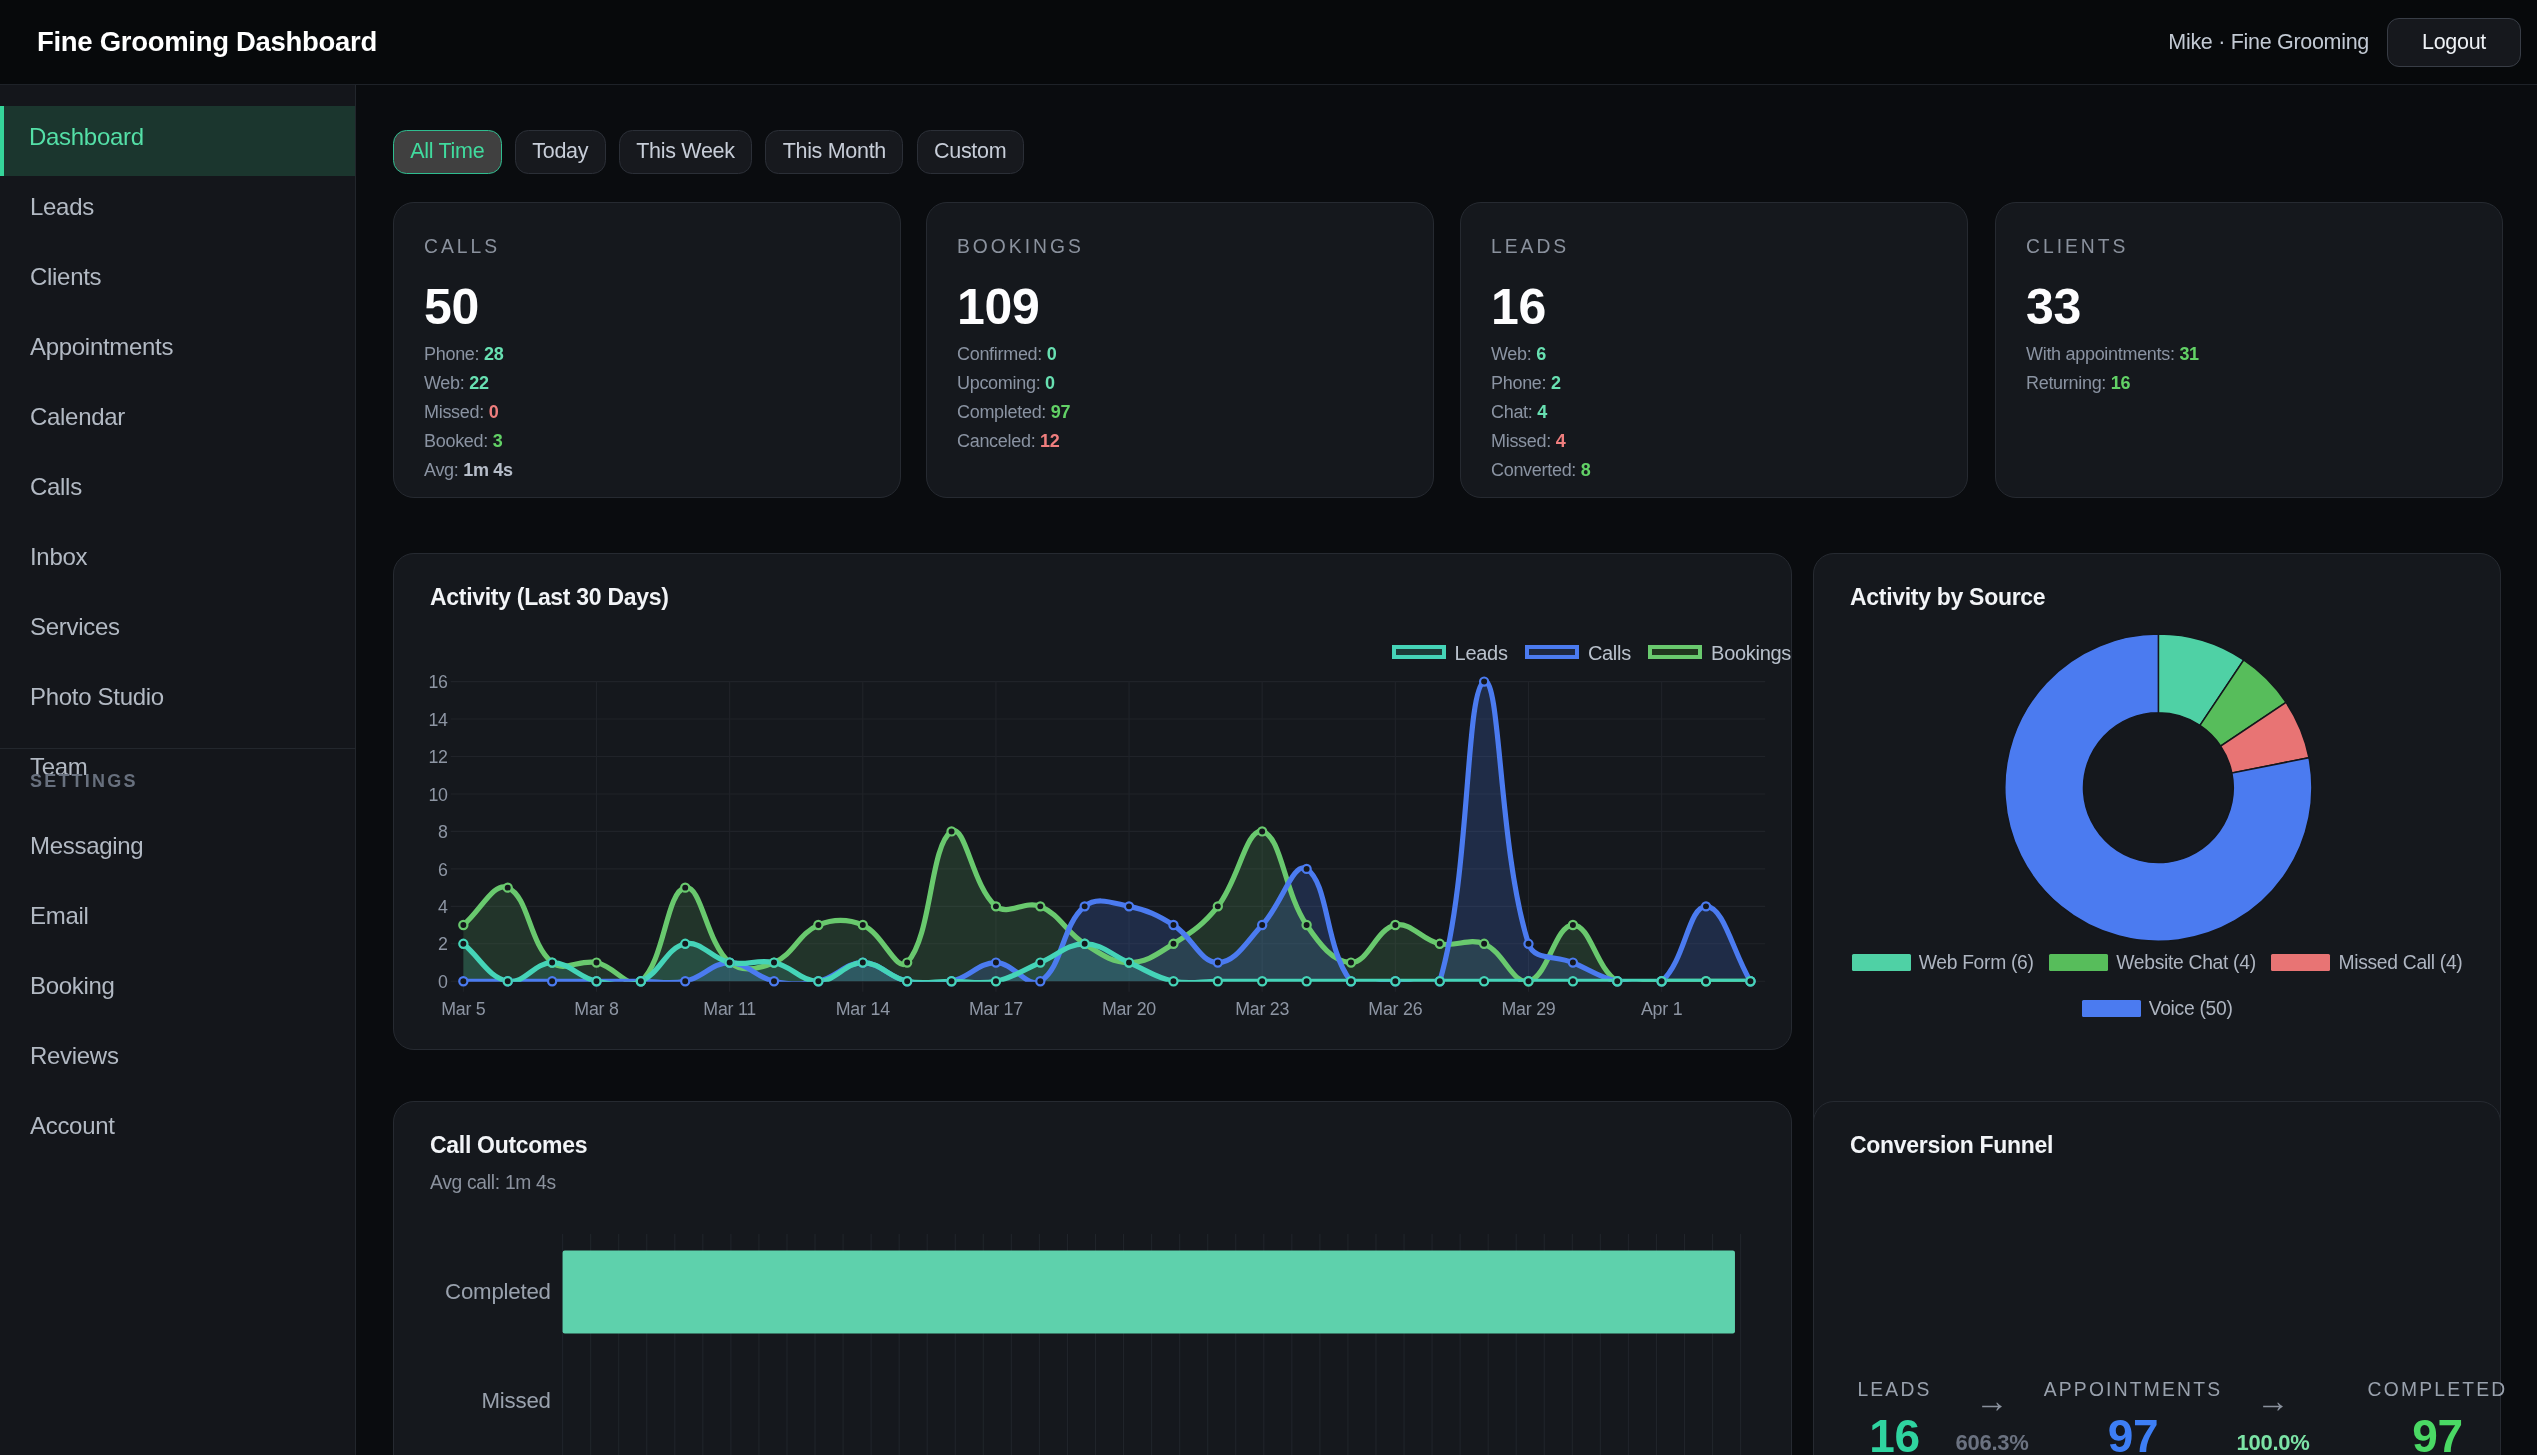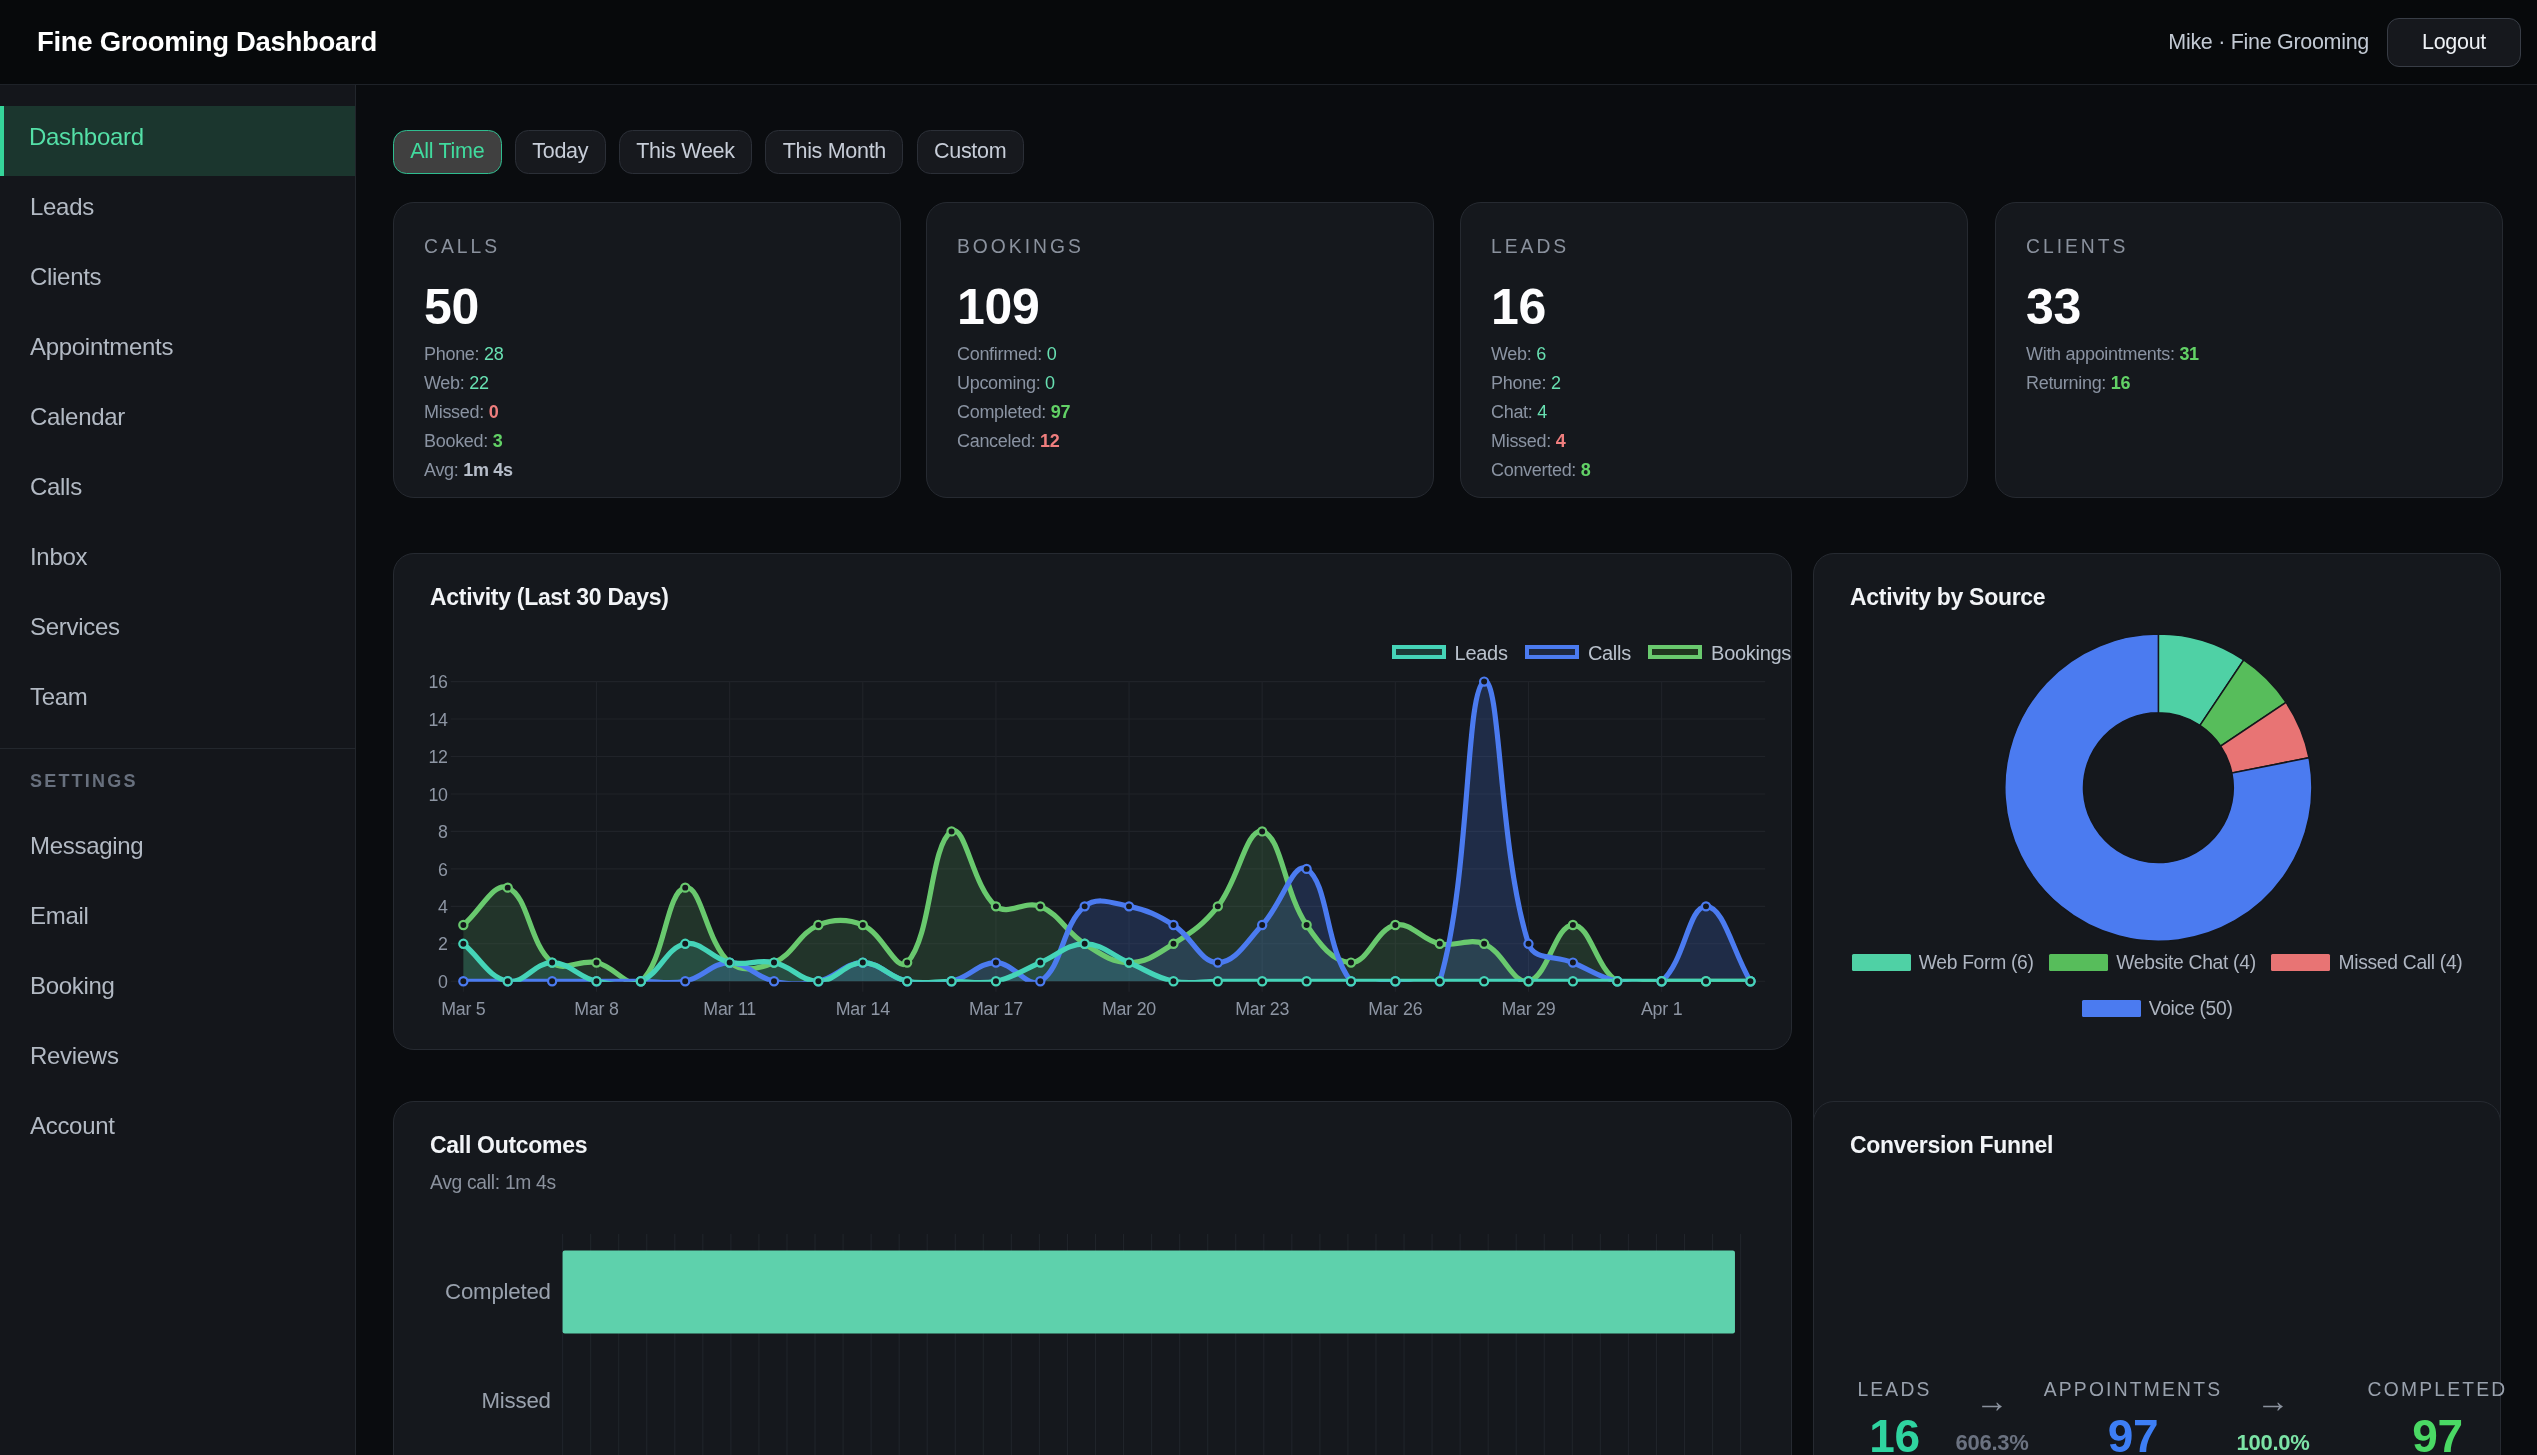--- a/index.html
+++ b/index.html
@@ -19,21 +19,21 @@
 .filters{position:absolute;left:36px;top:45px;height:44px}
 .fbtn{display:inline-block;height:44px;line-height:41px;padding:0 16.3px;margin-right:13.4px;border-radius:13.4px;background:#17191e;border:1.5px solid #2b2f37;color:#c7cdd8;font-size:21.5px;vertical-align:top}
 .fbtn.active{background:#404040;border-color:#2fbd8f;color:#40db9e}
 .card{position:absolute;background:#15181d;border:1.5px solid #262a31;border-radius:21px}
 .scard{width:508px;height:296px;top:117px;padding:34px 30px 0}
 .slab{font-size:19.3px;line-height:19.3px;letter-spacing:3px;color:#8a919d}
 .snum{font-size:50px;line-height:52px;font-weight:bold;color:#fdfdfe;margin-top:25px}
 .srows{margin-top:6.7px;font-size:18px;color:#8a93a2}
 .srows div{height:29px;line-height:29px}
 .srows b{color:#b6bdc9}
-.v-teal{color:#68e0b2;font-weight:normal}
+.v-teal{color:#68e0b2;font-weight:bold}
 .v-green{color:#62d166;font-weight:bold}
 .v-red{color:#ef7e7e;font-weight:bold}
 .ctitle{position:absolute;left:36px;top:30px;font-size:23px;font-weight:bold;color:#f2f4f7}
 .csub{position:absolute;left:36px;top:70px;font-size:19.3px;color:#8a919d}
 .legend{position:absolute;left:6px;top:88px;width:100%;text-align:right;font-size:20px;color:#b9c1cc}
 .lgi{display:inline-block;margin:0 6px}
 .lgb{display:inline-block;width:54px;height:14px;border:4.5px solid;vertical-align:middle;margin-right:9px;margin-top:-4.5px}
 .dlegend{position:absolute;left:0;width:100%;text-align:center;font-size:19.3px;color:#aeb5c1;white-space:nowrap}
 .dlgb{display:inline-block;width:59px;height:17px;vertical-align:middle;margin-right:8.2px;margin-top:-3px;border-radius:1.5px}
 .dlegend .lgi{margin:0 5.2px}
@@ -46,20 +46,21 @@
 <div class="sidebar">
  <div class="snav">
   <div class="sitem active">Dashboard</div>
   <div class="sitem">Leads</div>
   <div class="sitem">Clients</div>
   <div class="sitem">Appointments</div>
   <div class="sitem">Calendar</div>
   <div class="sitem">Calls</div>
   <div class="sitem">Inbox</div>
   <div class="sitem">Services</div>
+  <div class="sitem">Photo Studio</div>
   <div class="sitem">Team</div>
  </div>
  <div class="sdiv"></div>
  <div class="slabel">SETTINGS</div>
  <div class="snav2">
   <div class="sitem">Messaging</div>
   <div class="sitem">Email</div>
   <div class="sitem">Booking</div>
   <div class="sitem">Reviews</div>
   <div class="sitem">Account</div>

